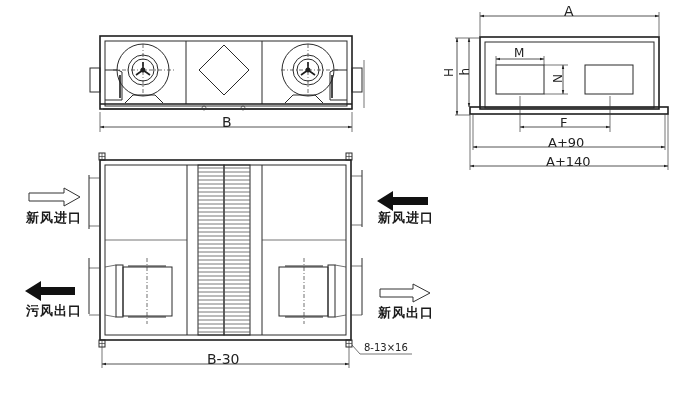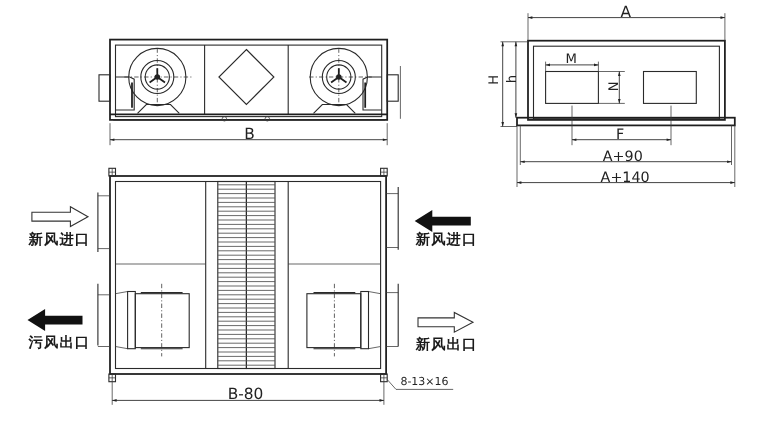--- a/index.html
+++ b/index.html
@@ -283,19 +283,19 @@
 
 <div class="lbl" style="left:564px;top:4px;font-size:14px;">A</div>
 <div class="lbl" style="left:514px;top:47px;font-size:12px;">M</div>
 <div class="lbl vert" style="left:552px;top:74px;font-size:12px;">N</div>
 <div class="lbl" style="left:560px;top:116px;font-size:13px;">F</div>
 <div class="lbl" style="left:548px;top:136px;font-size:13px;">A+90</div>
 <div class="lbl" style="left:546px;top:155px;font-size:13px;text-align:right;">A+140</div>
 <div class="lbl vert" style="left:443px;top:68px;font-size:12px;">H</div>
 <div class="lbl vert" style="left:459px;top:68px;font-size:12px;">h</div>
 
-<div class="lbl" style="left:207px;top:352px;font-size:14px;">B-80</div>
+<div class="lbl" style="left:207px;top:352px;font-size:14px;">B-30</div>
 <div class="lbl small" style="left:364px;top:343px;">8-13×16</div>
 
 <div class="cn" style="left:26px;top:209px;">新风进口</div>
 <div class="cn" style="left:26px;top:302px;">污风出口</div>
 <div class="cn" style="left:378px;top:209px;">新风进口</div>
 <div class="cn" style="left:378px;top:304px;">新风出口</div>
 
 </body></html>

